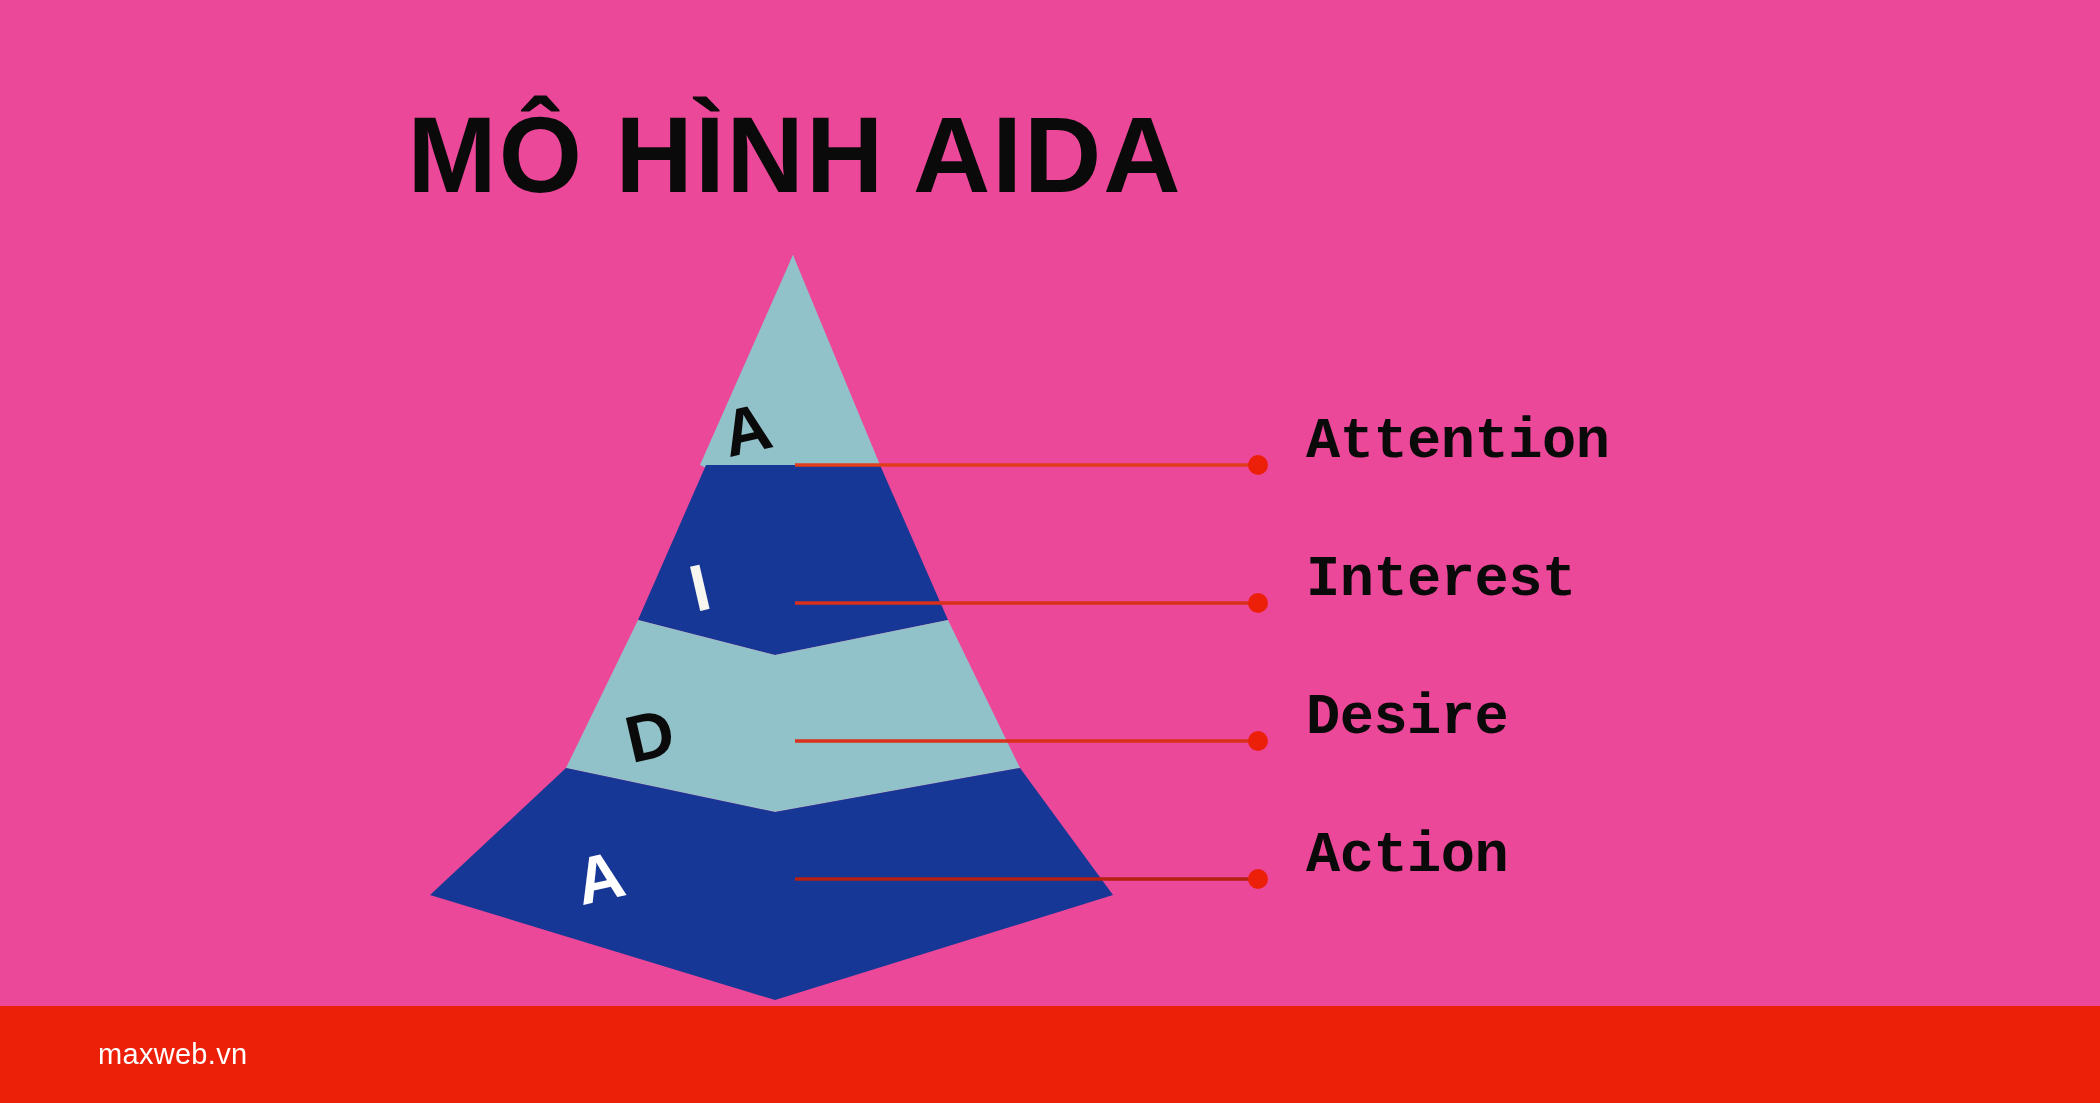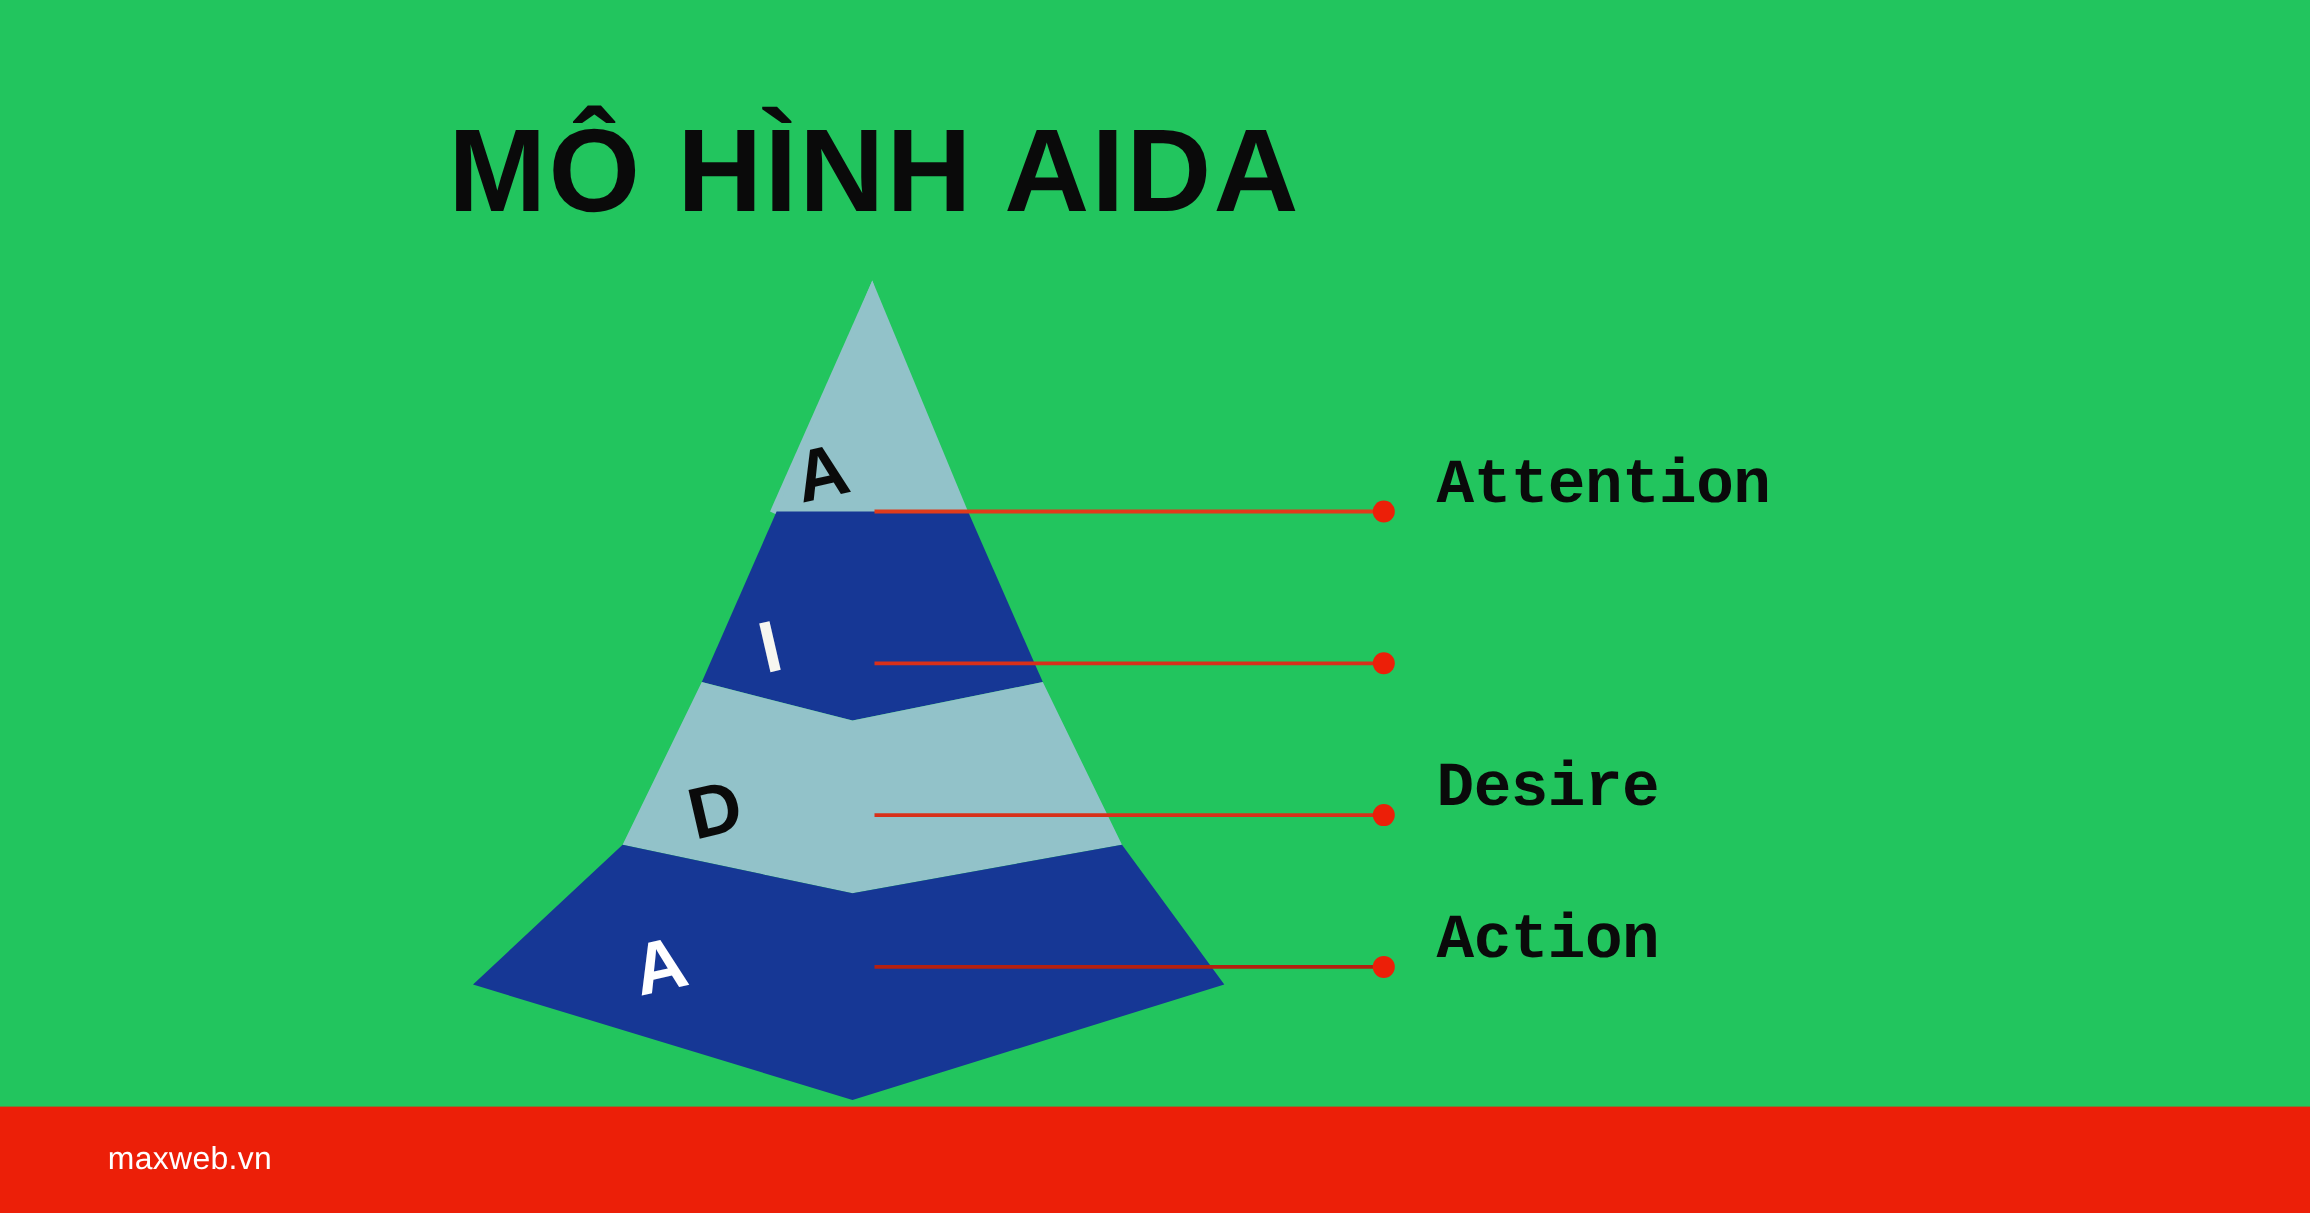--- a/index.html
+++ b/index.html
@@ -94,21 +94,21 @@
     color:#f9d9d5;
     font-size:11px;
     letter-spacing:4.4px;
     margin-top:5px;
     font-family:"Liberation Sans", sans-serif;
   }
 </style>
 </head>
 <body>
 
-<div id="stage" style="background: #22c55e;">
+<div id="stage" style="background: #ec4899;">
 
   <div id="title">MÔ HÌNH AIDA</div>
 
   <svg id="pyramid" viewBox="0 0 2100 1010">
 
     <polygon points="793,255 860,465 775,500 700,465" fill="#92c2c9"></polygon>
 
     <polygon points="793,255 880,465 775,497 706,465" fill="#92c2c9"></polygon>
 
     <polygon points="706,465 880,465 948,620 775,655 638,620" fill="#163795"></polygon>
@@ -134,20 +134,21 @@
       <line x1="795" y1="741" x2="1252" y2="741" stroke="#d8301a" stroke-width="3.5"></line>
       <circle cx="1258" cy="741" r="10" fill="#ec1f08"></circle>
     </g>
     <g>
       <line x1="795" y1="879" x2="1252" y2="879" stroke="#b52010" stroke-width="3.5"></line>
       <circle cx="1258" cy="879" r="10" fill="#ec1f08"></circle>
     </g>
   </svg>
 
   <div class="label" id="label-attention">Attention</div>
+  <div class="label" id="label-interest">Interest</div>
   <div class="label" id="label-desire">Desire</div>
   <div class="label" id="label-action">Action</div>
 
   <div id="footer" style="background: rgb(236, 31, 8);">
     <span id="footer-domain">maxweb.vn</span>
 
   </div>
 
 </div>
 

